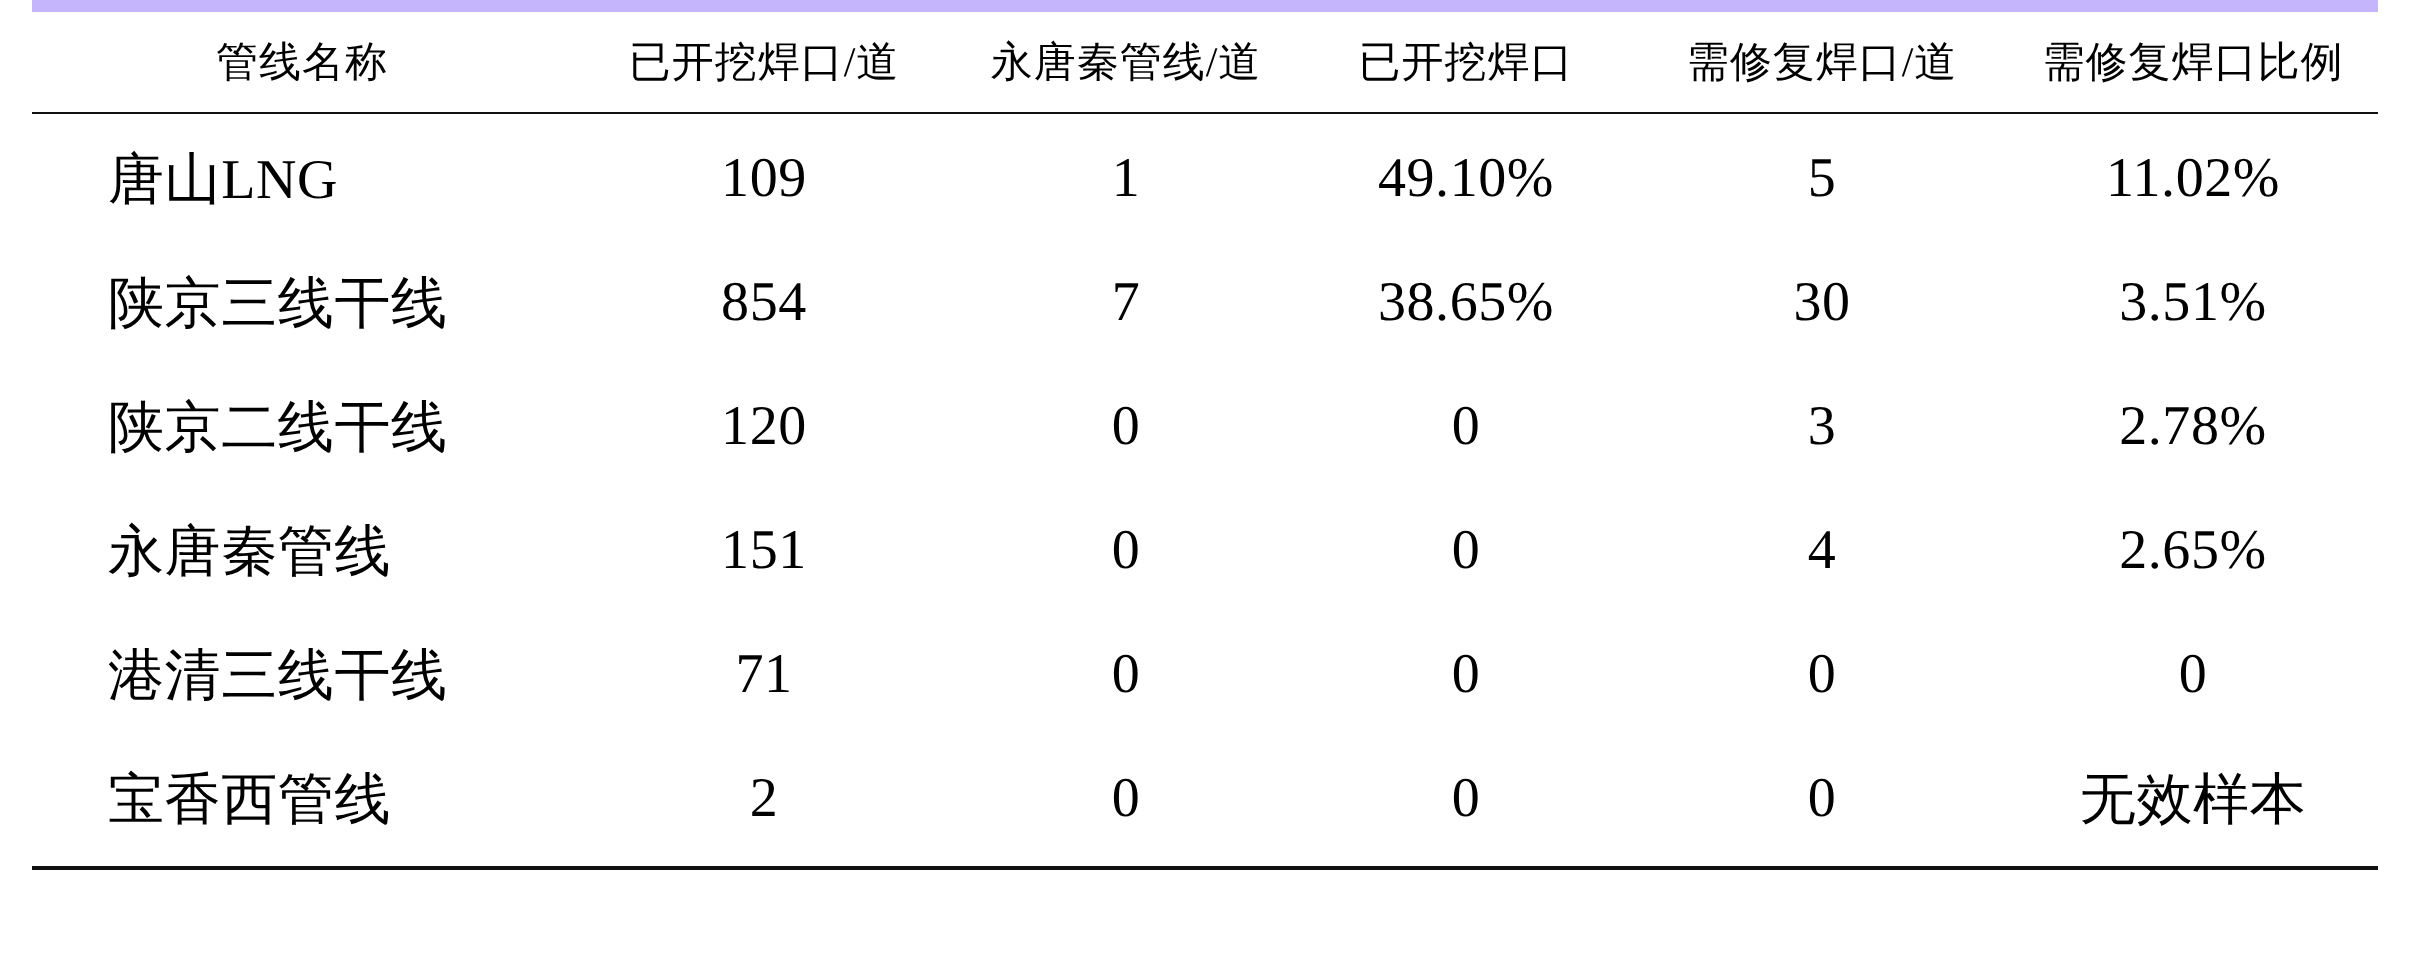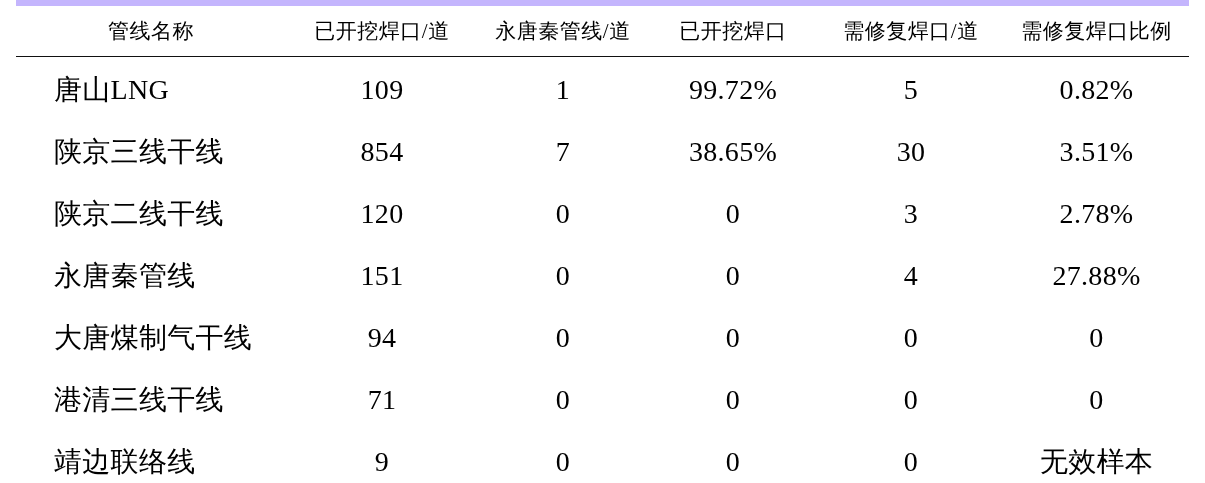--- a/index.html
+++ b/index.html
@@ -81,23 +81,23 @@
         <th>已开挖焊口</th>
         <th>需修复焊口/道</th>
         <th>需修复焊口比例</th>
       </tr>
     </thead>
     <tbody>
       <tr>
         <td class="name-cell">唐山LNG</td>
         <td>109</td>
         <td>1</td>
-        <td>99.72%</td>
+        <td>49.10%</td>
         <td>5</td>
-        <td>0.82%</td>
+        <td>11.02%</td>
       </tr>
       <tr>
         <td class="name-cell">陕京三线干线</td>
         <td>854</td>
         <td>7</td>
         <td>38.65%</td>
         <td>30</td>
         <td>3.51%</td>
       </tr>
       <tr>
@@ -107,45 +107,29 @@
         <td>0</td>
         <td>3</td>
         <td>2.78%</td>
       </tr>
       <tr>
         <td class="name-cell">永唐秦管线</td>
         <td>151</td>
         <td>0</td>
         <td>0</td>
         <td>4</td>
-        <td>27.88%</td>
-      </tr>
-      <tr>
-        <td class="name-cell">大唐煤制气干线</td>
-        <td>94</td>
-        <td>0</td>
-        <td>0</td>
-        <td>0</td>
-        <td>0</td>
+        <td>2.65%</td>
       </tr>
       <tr>
         <td class="name-cell">港清三线干线</td>
         <td>71</td>
         <td>0</td>
         <td>0</td>
         <td>0</td>
         <td>0</td>
-      </tr>
-      <tr>
-        <td class="name-cell">靖边联络线</td>
-        <td>9</td>
-        <td>0</td>
-        <td>0</td>
-        <td>0</td>
-        <td>无效样本</td>
       </tr>
       <tr>
         <td class="name-cell">宝香西管线</td>
         <td>2</td>
         <td>0</td>
         <td>0</td>
         <td>0</td>
         <td>无效样本</td>
       </tr>
     </tbody>

